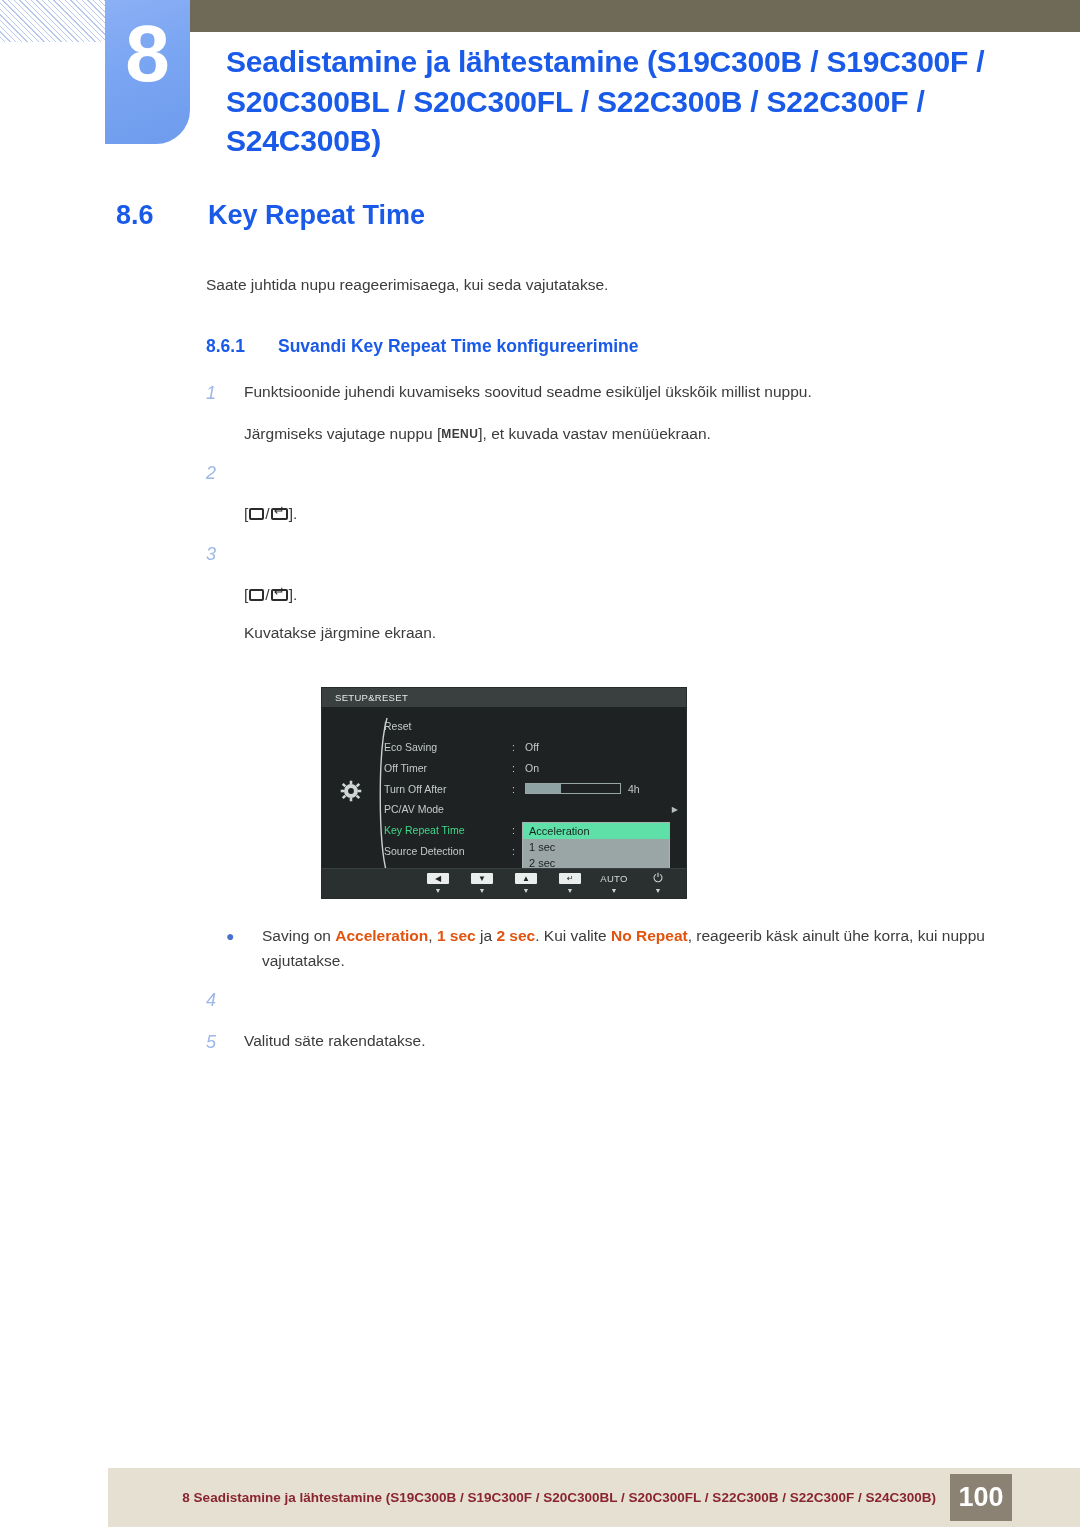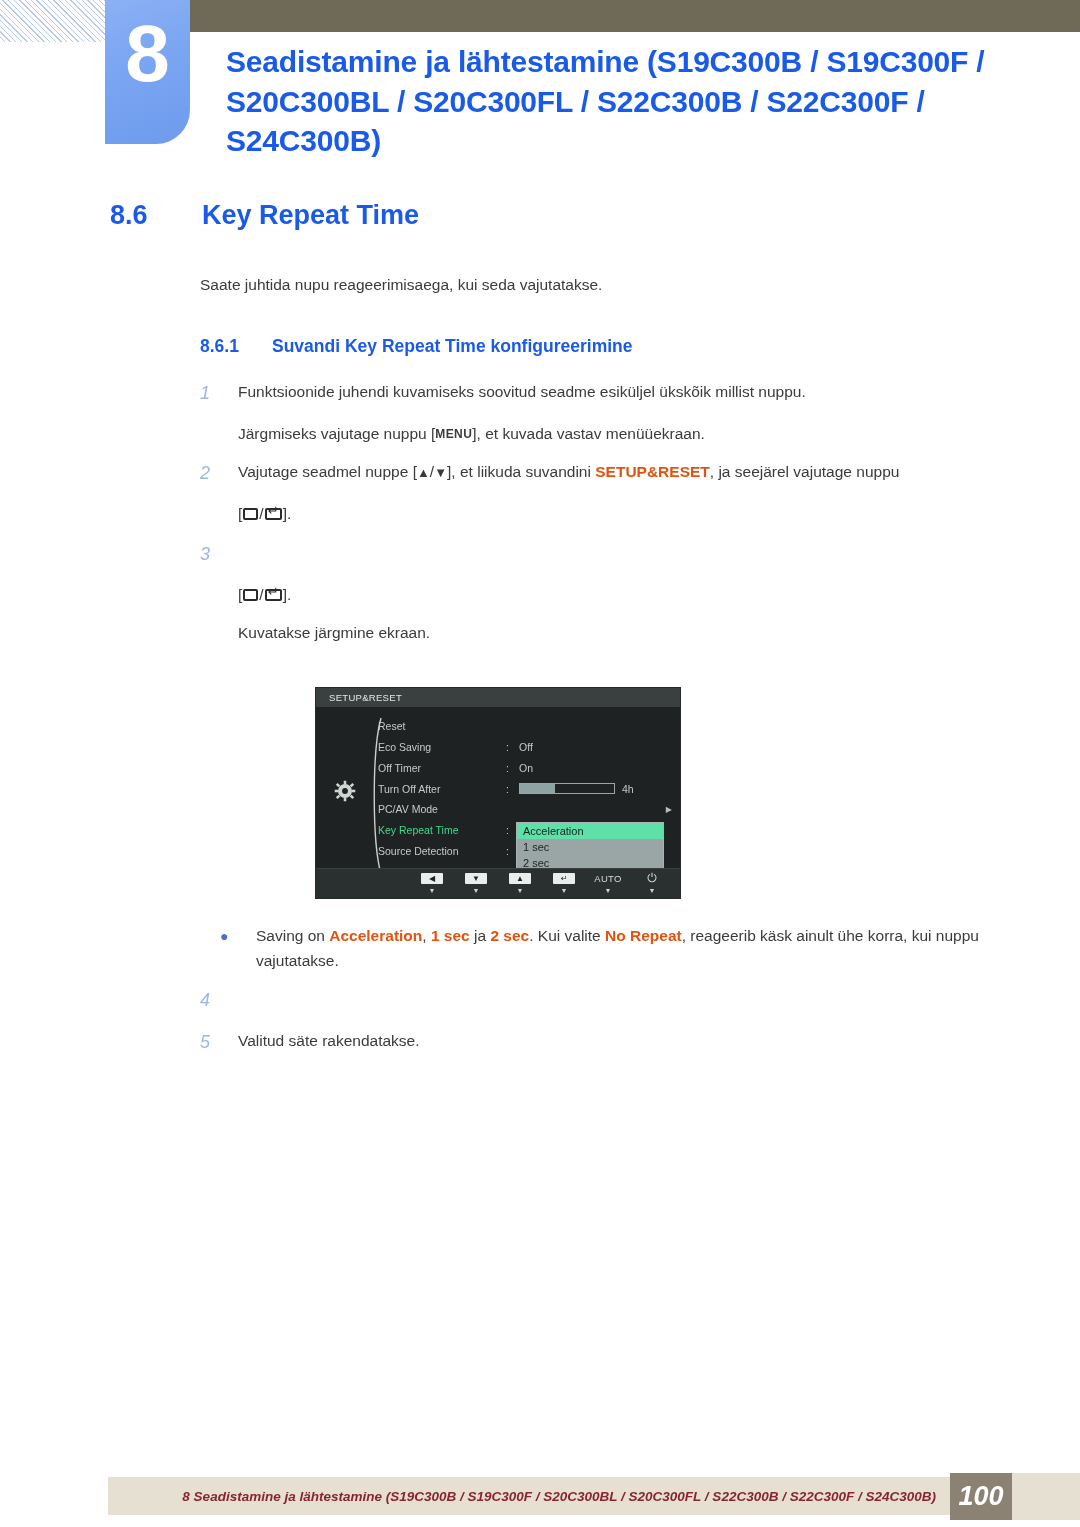--- a/index.html
+++ b/index.html
@@ -53,21 +53,21 @@
     left: 226px; top: 42px;
     width: 790px;
     color: #1a5ae8;
     font-size: 30px;
     font-weight: bold;
     line-height: 1.32;
     letter-spacing: -0.2px;
   }
 
   
-  .content { position: absolute; left: 10px; top: 200px; width: 976px; }
+  .content { position: absolute; left: 16px; top: 200px; width: 976px; }
 
   .sec-head {
     display: flex;
     align-items: baseline;
     color: #1a5ae8;
     font-size: 27px;
     font-weight: bold;
     margin-left: 100px;
     margin-bottom: 0;
   }
@@ -300,26 +300,25 @@
   .osd-btn-caret {
     color: #cdd4d2;
     font-size: 7px;
     margin-top: 3px;
     line-height: 1;
   }
 
   
   .footer {
     position: absolute;
-    left: 108px; bottom: 12px;
-    width: 972px; height: 38px;
+    left: 108px; bottom: 0;
+    width: 972px; height: 59px;
     background: #e5e0d2;
     display: flex;
     align-items: center;
-    font-style: italic;
   }
   .footer-text {
     flex: 1;
     text-align: right;
     padding-right: 14px;
     color: #8a2430;
     font-size: 13.5px;
     font-weight: bold;
   }
   .footer-page {
@@ -364,21 +363,20 @@
       <span class="step-num">1</span>
       <span class="step-body">Funktsioonide juhendi kuvamiseks soovitud seadme esiküljel ükskõik millist nuppu.</span>
     </div>
 
     <div class="sub-para">
       <span>Järgmiseks vajutage nuppu [</span><span class="menu-key">MENU</span><span>], et kuvada vastav menüüekraan.</span>
     </div>
 
     <div class="step">
       <span class="step-num">2</span>
-      <span class="step-body"><span>Vajutage seadmel nuppe [</span><span class="tri">▲</span><span>/</span><span class="tri">▼</span><span>], et liikuda suvandini </span><span class="orange">SETUP&amp;RESET</span><span>, ja seejärel vajutage nuppu</span></span>
     </div>
     <div class="sub-para">
       [<span class="icon-btn"></span>/<span class="icon-enter"></span>].
     </div>
 
     <div class="step">
       <span class="step-num">3</span>
     </div>
     <div class="sub-para">
       [<span class="icon-btn"></span>/<span class="icon-enter"></span>].

